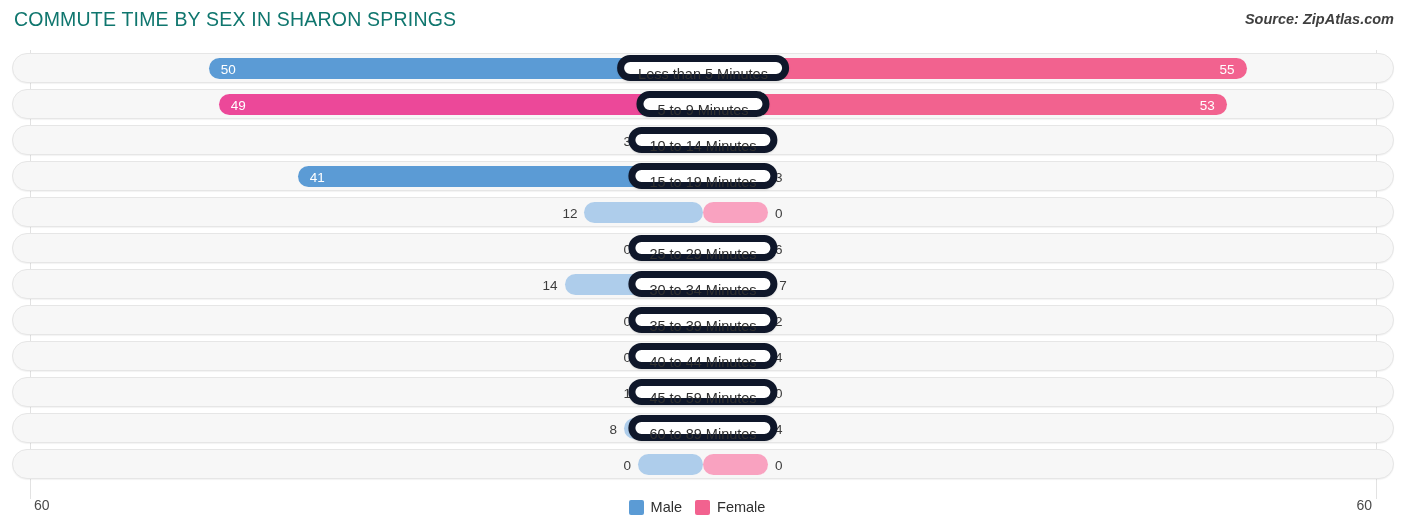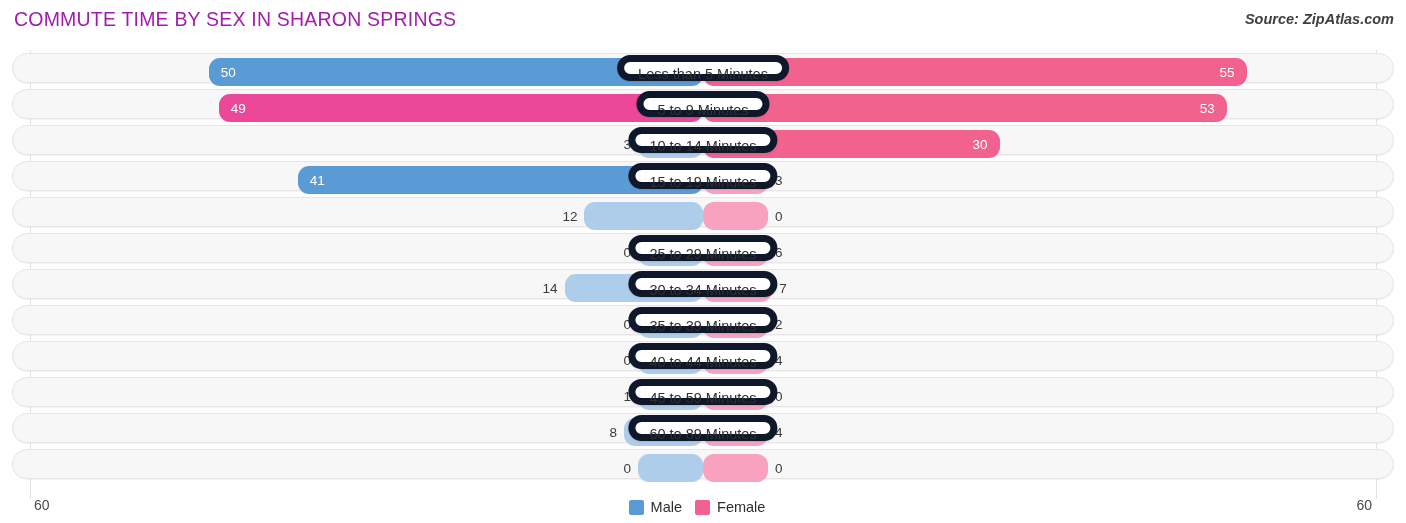--- a/index.html
+++ b/index.html
@@ -14,21 +14,21 @@
     position: relative;
     width: 1406px; height: 523px;
     background: #ffffff;
   }
   
   .title {
     position: absolute;
     left: 14px; top: 8px;
     font-size: 19.5px;
     letter-spacing: .2px;
-    color: #a21caf;
+    color: #0f766e;
     font-weight: 400;
     white-space: nowrap;
   }
   .source {
     position: absolute;
     right: 12px; top: 11px;
     font-size: 14.5px;
     font-style: italic;
     font-weight: bold;
     color: #3f3f3f;
@@ -60,21 +60,21 @@
     left: 12px; right: 12px;
     top: 3px; height: 30px;
     background: #f7f7f7;
     border: 1px solid #e6e6e6;
     border-radius: 15px;
     box-shadow: 0 1px 1px rgba(0,0,0,.05);
   }
   .bar {
     position: absolute;
     top: 8px;
-    height: 28px;
+    height: 21px;
     border-radius: 11px;
   }
   .bar.male   { right: 703px; }
   .bar.female { left: 703px; }
   .bar .val {
     position: absolute;
     top: 50%;
     transform: translateY(-50%);
     font-size: 13.5px;
     white-space: nowrap;
@@ -157,23 +157,20 @@
           <div class="bar female" style="width: 523.817px; background: rgb(242, 98, 143);">
             <span class="val inside">53</span>
           </div>
           <div class="cat">5 to 9 Minutes</div>
         </div>
         <div class="row">
           <div class="track"></div>
           <div class="bar male" style="width: 65px; background: rgb(174, 205, 235);">
             <span class="val outside">3</span>
           </div>
-          <div class="bar female" style="width: 296.5px; background: rgb(242, 98, 143);">
-            <span class="val inside">30</span>
-          </div>
           <div class="cat">10 to 14 Minutes</div>
         </div>
         <div class="row">
           <div class="track"></div>
           <div class="bar male" style="width: 405.217px; background: rgb(91, 155, 213);">
             <span class="val inside">41</span>
           </div>
           <div class="bar female" style="width: 65px; background: rgb(249, 162, 192);">
             <span class="val outside">3</span>
           </div>

